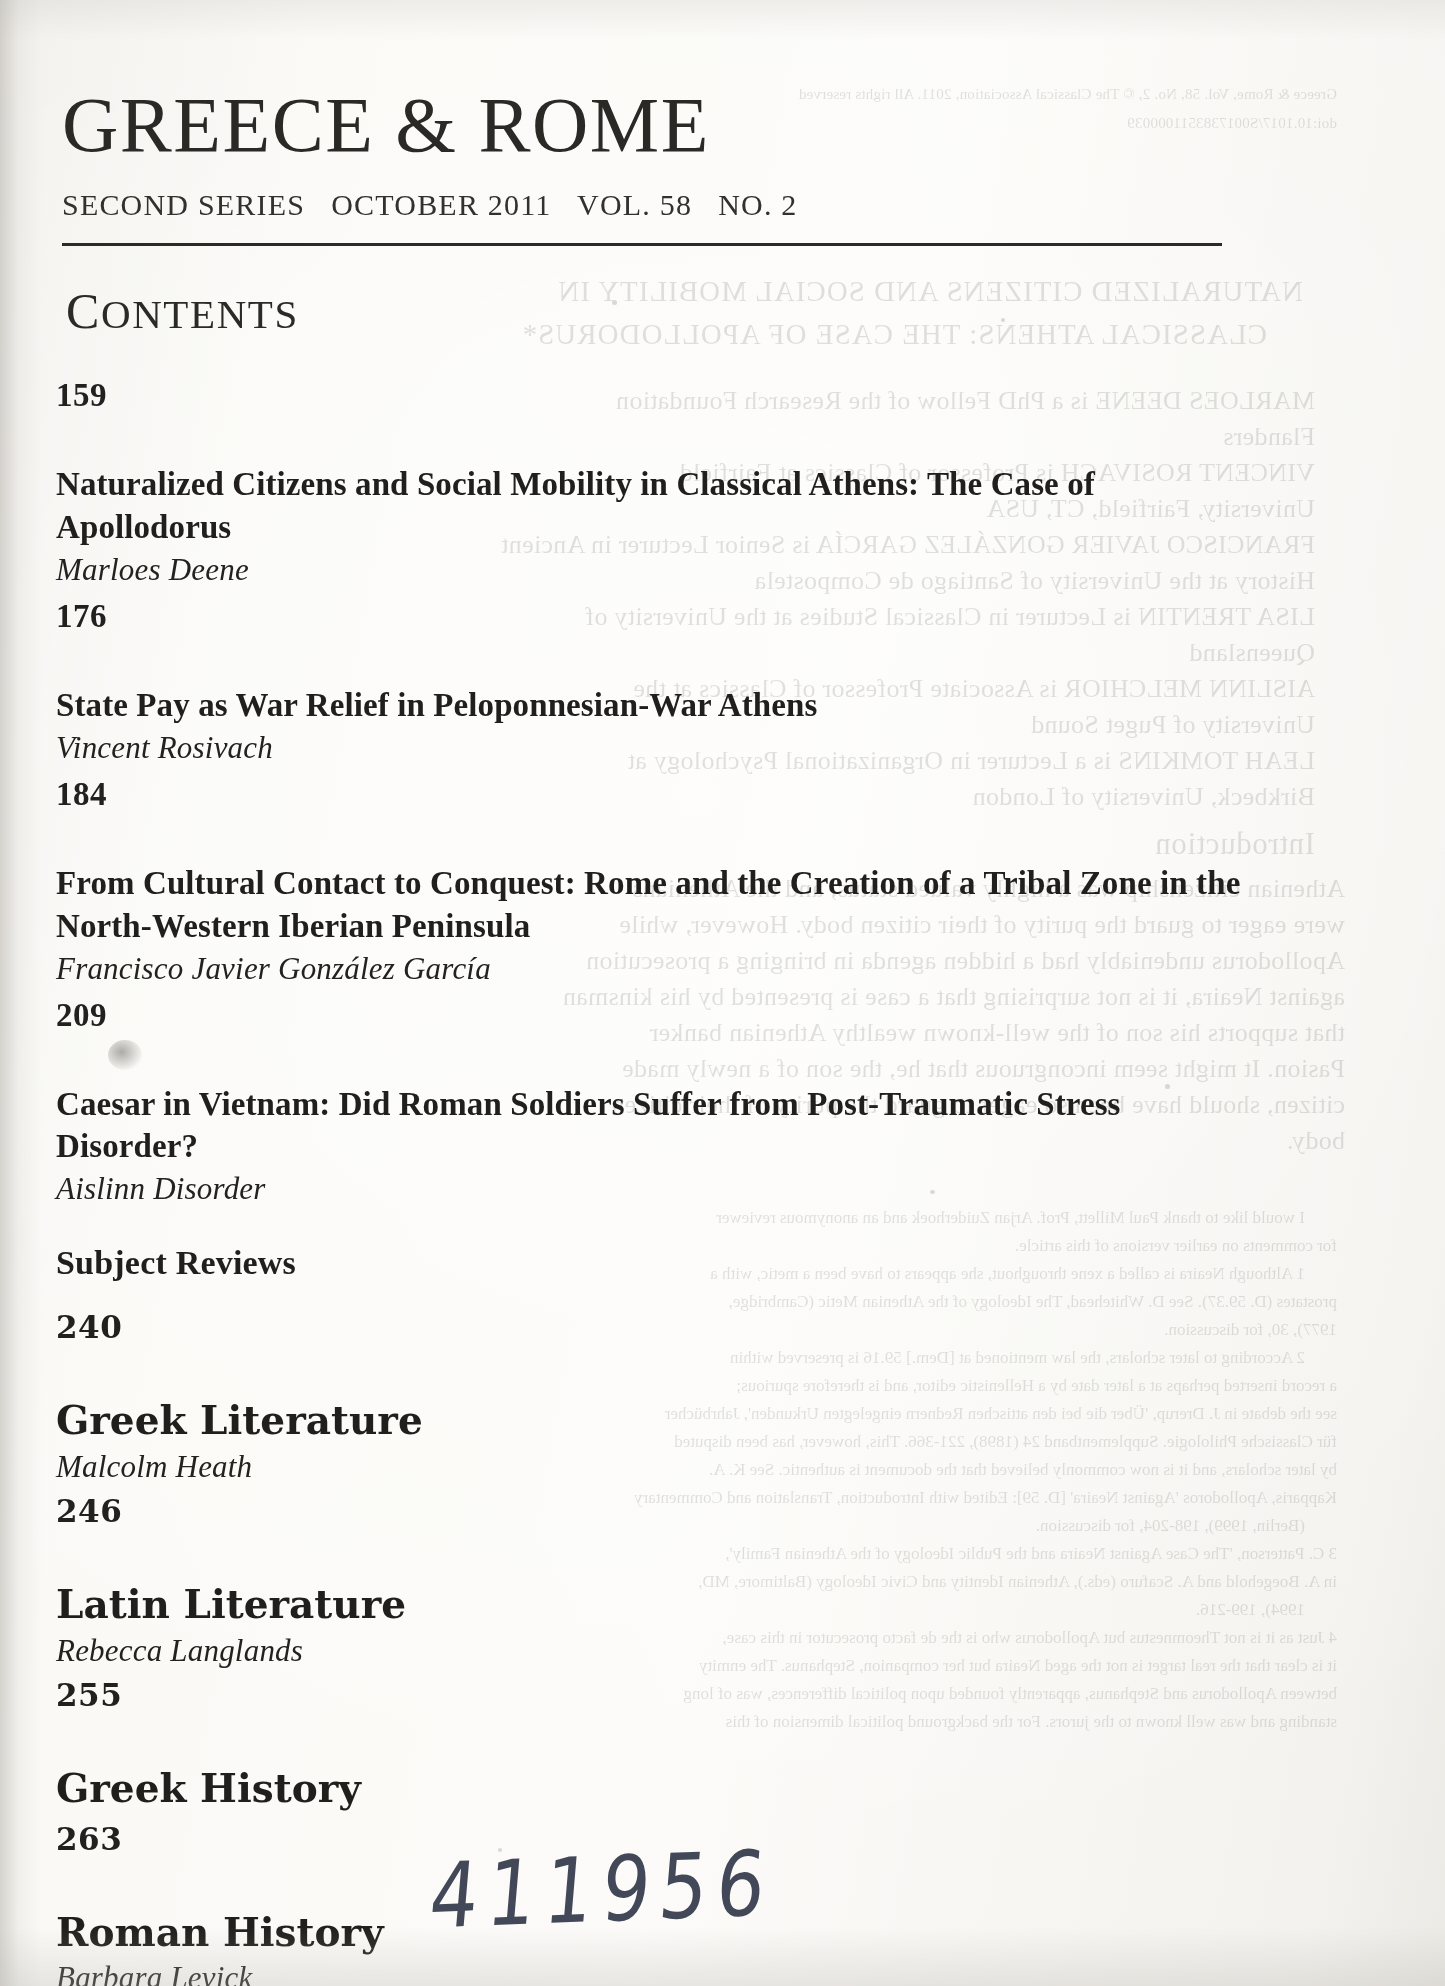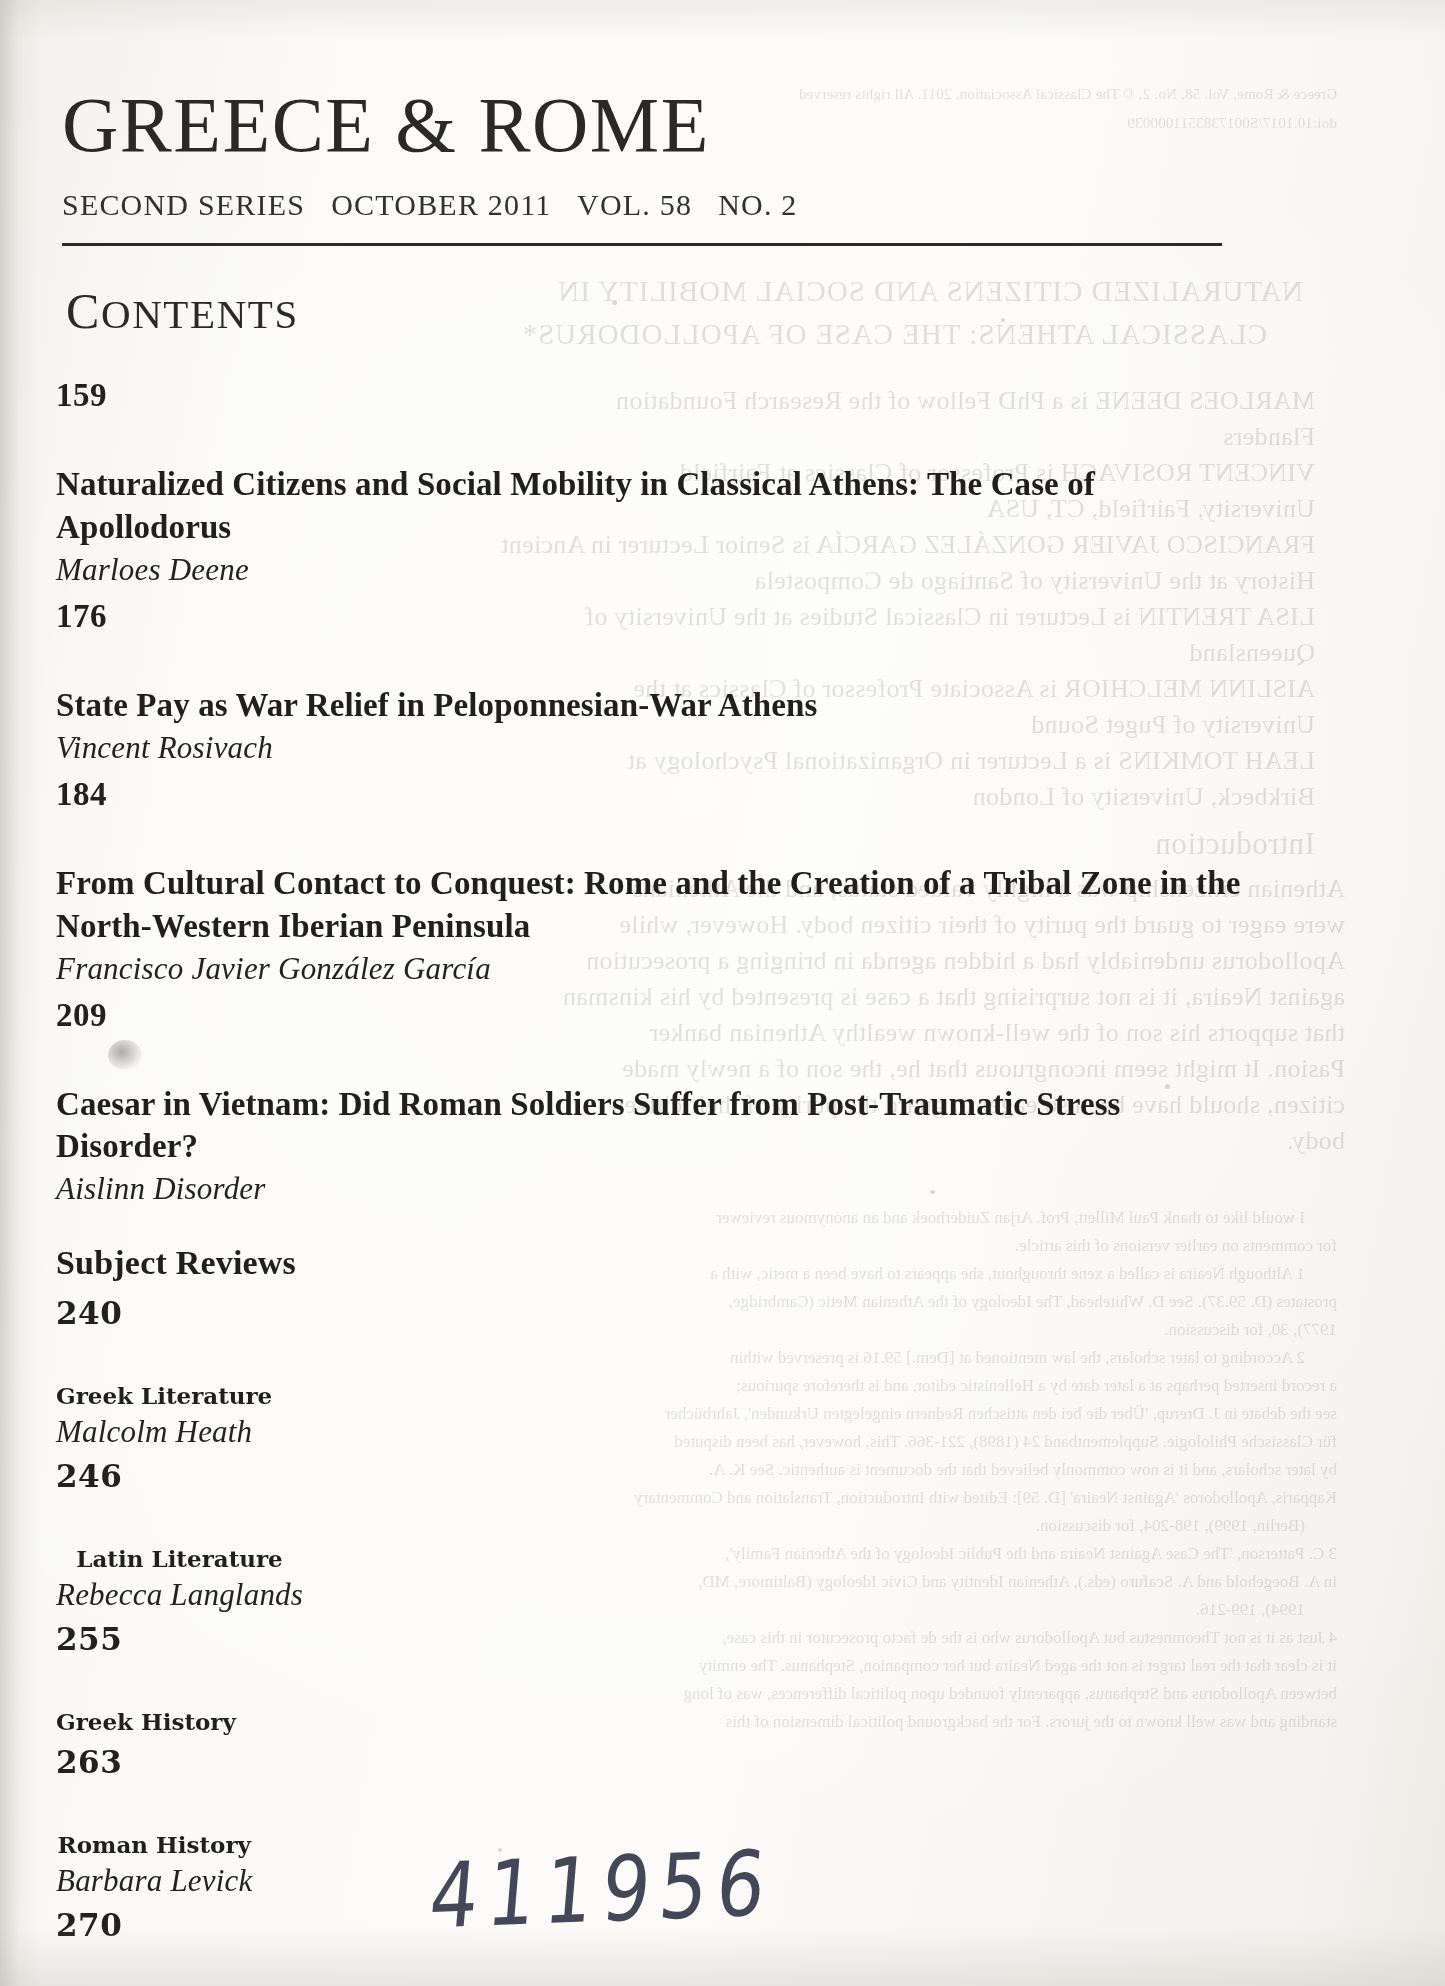--- a/index.html
+++ b/index.html
@@ -148,28 +148,28 @@
     color: #24221f;
     margin-top: 1px;
     letter-spacing: 0.2px;
   }
 
   #subject-reviews-heading {
     font-size: 34px;
     font-weight: bold;
     color: #201f1d;
     margin-top: 36px;
-    margin-bottom: 10px;
+    margin-bottom: 24px;
     letter-spacing: 0.2px;
   }
 
   .review-entry { margin-bottom: 4px; }
   .review-entry .toc-title {
     font-family: "DejaVu Serif", "Liberation Serif", serif;
-    font-size: 23px;
+    font-size: 39px;
     letter-spacing: 0px;
     text-align: center;
   }
   .review-entry .toc-page {
     font-family: "DejaVu Serif", "Liberation Serif", serif;
     font-size: 31px;
   }
 
   
   #handwritten-number {

